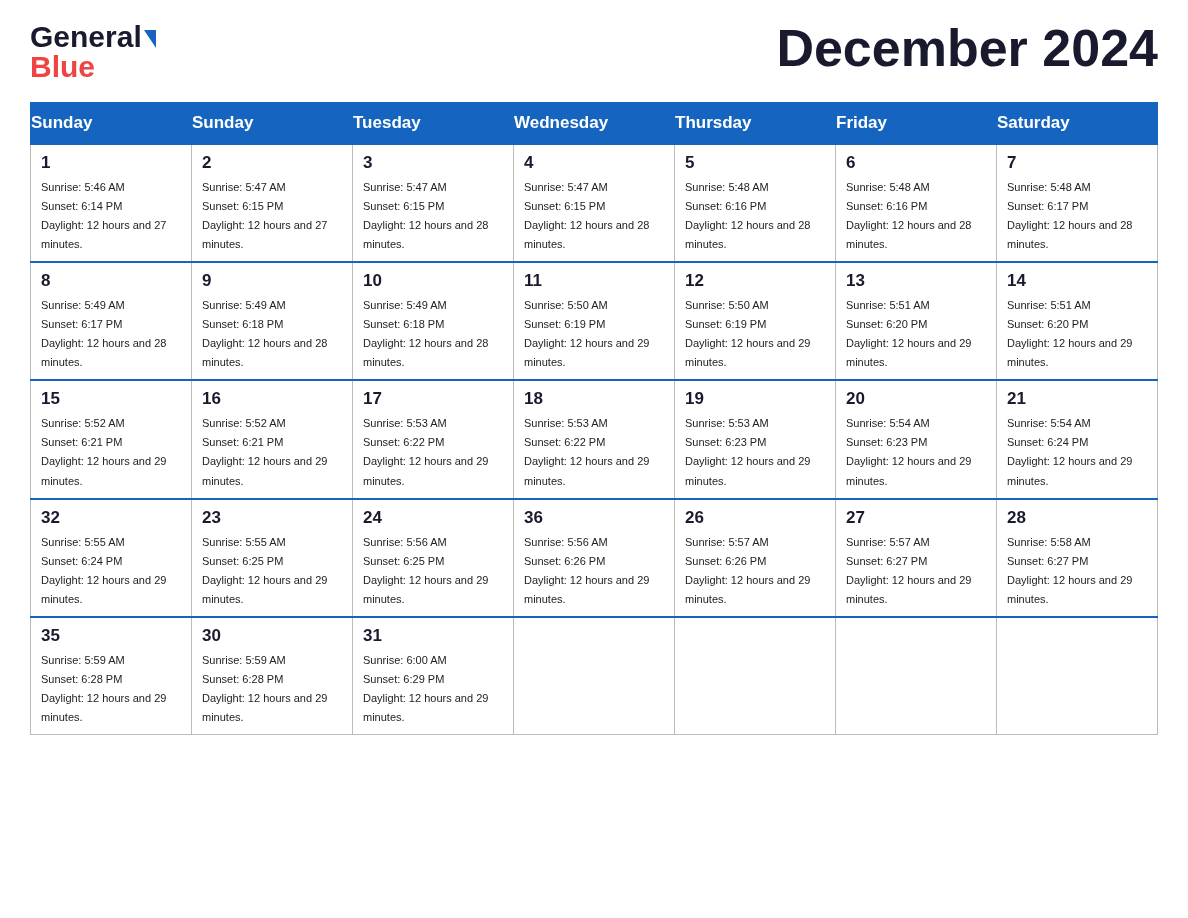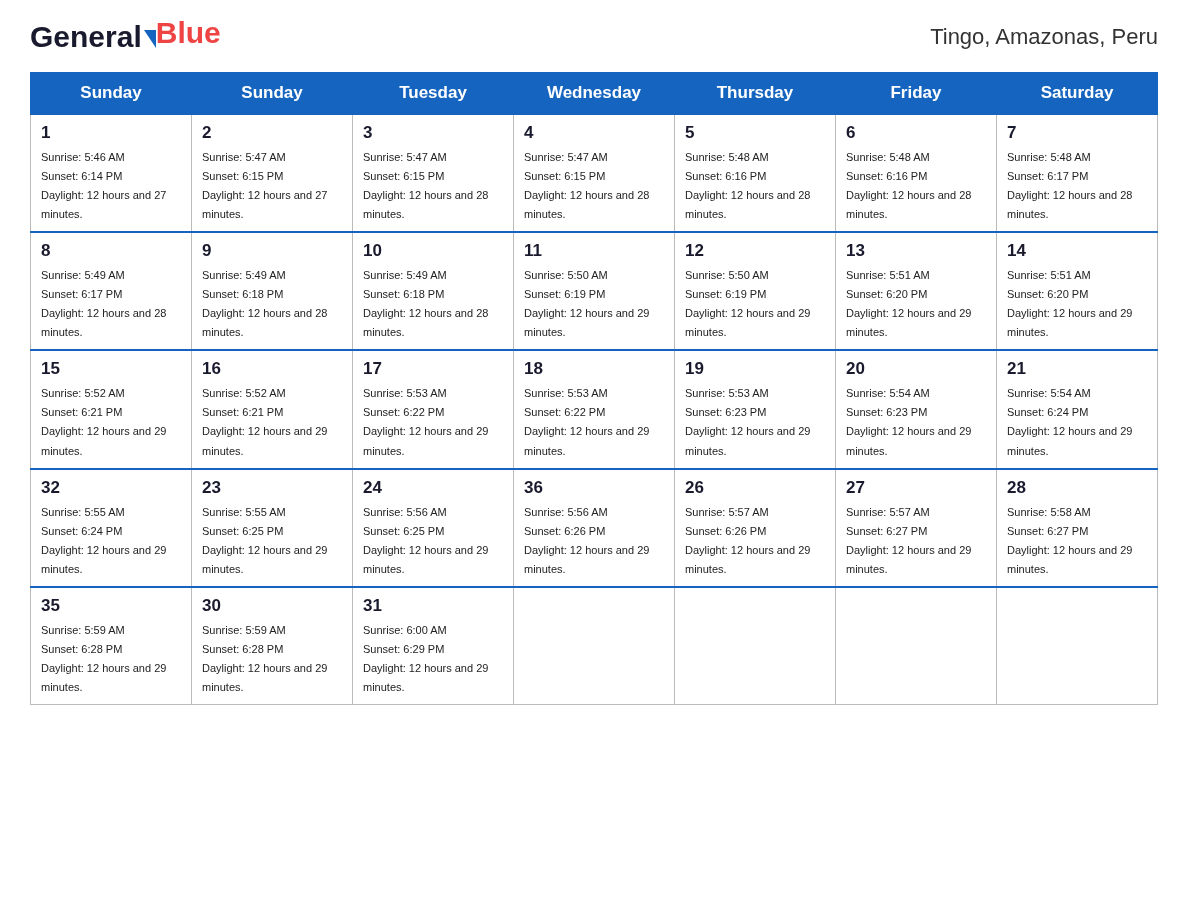--- a/index.html
+++ b/index.html
@@ -11,21 +11,21 @@
       padding: 20px 30px;
     }
     .header-area {
       display: flex;
       justify-content: space-between;
       align-items: flex-start;
       margin-bottom: 18px;
     }
     .logo {
       display: flex;
-      flex-direction: row;
+      flex-direction: column;
       align-items: flex-start;
     }
     .title-area {
       text-align: right;
     }
     .month-title {
       font-size: 52px;
       font-weight: bold;
       color: #1a1a2e;
       line-height: 1.1;
@@ -36,24 +36,24 @@
       margin-top: 4px;
     }
     .calendar-table {
       width: 100%;
       border-collapse: collapse;
       border: 1px solid #999;
     }
     .calendar-table th {
       background-color: #1565c0;
       color: #fff;
-      padding: 10px 16px;
+      padding: 10px 0;
       font-size: 17px;
       font-weight: bold;
-      text-align: center;
+      text-align: left;
       border: 1px solid #1565c0;
     }
     .calendar-table td {
       vertical-align: top;
       padding: 8px 10px;
       border: 1px solid #bbb;
       width: 14.28%;
       min-height: 100px;
     }
     .day-number {
@@ -107,21 +107,21 @@
 
 <div class="header-area">
   <div class="logo">
     <div class="logo-wrapper">
       <span class="logo-general">General</span>
       <span class="logo-arrow"></span>
     </div>
     <div class="logo-second-row">Blue</div>
   </div>
   <div class="title-area">
-    <div class="location-title">Tingo, Amazonas, Peru</div>
+    <div class="month-title">December 2024</div>
   </div>
 </div>
 
 <table class="calendar-table">
   <thead>
     <tr>
     <th>Sunday</th>
         <th>Sunday</th>
         <th>Tuesday</th>
         <th>Wednesday</th>

